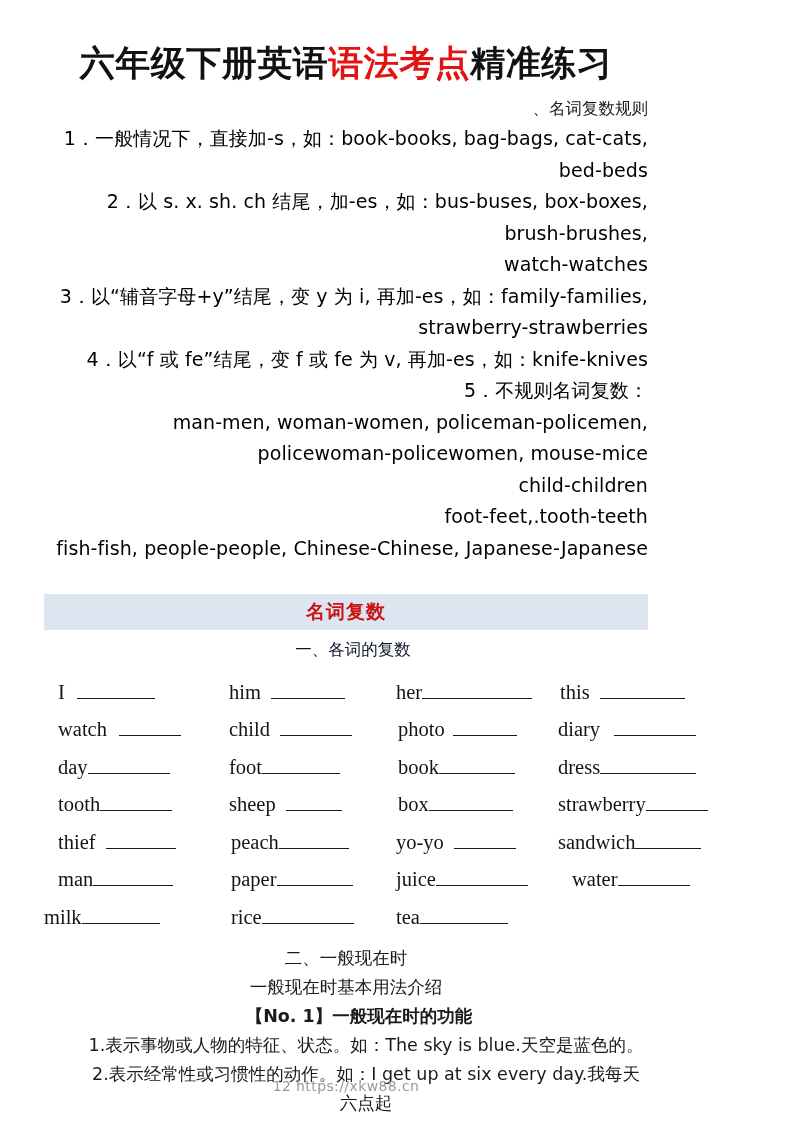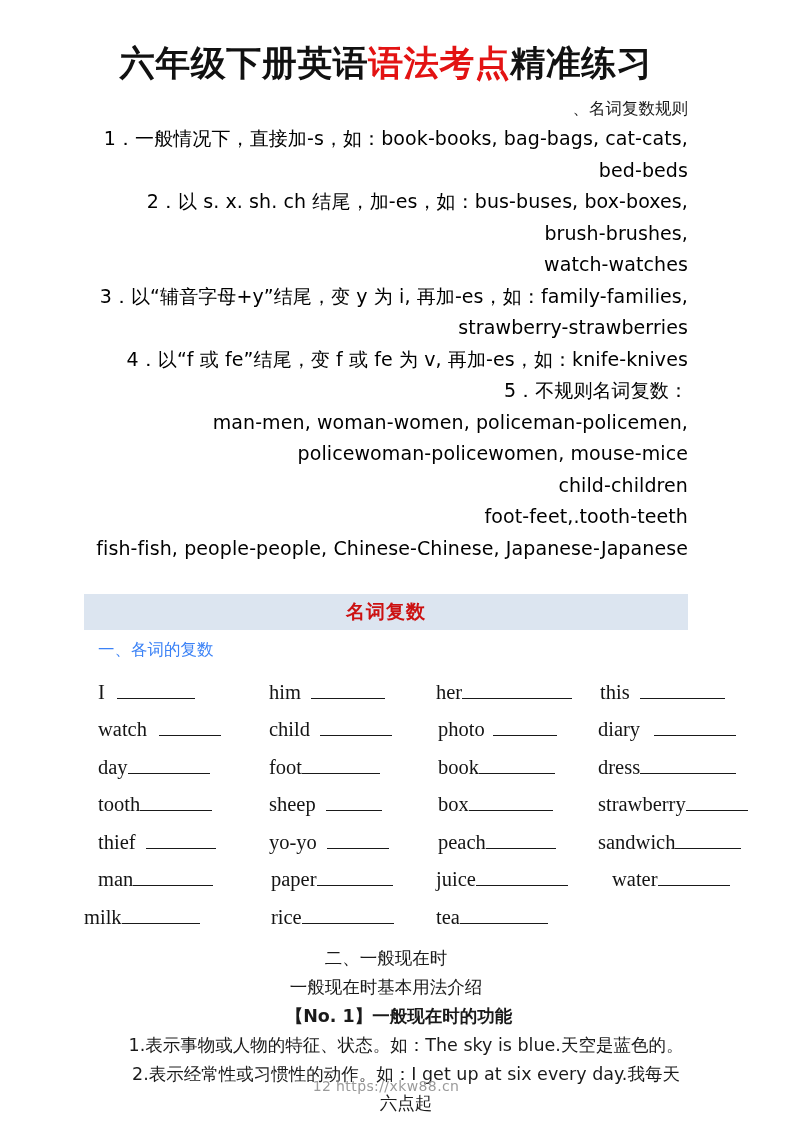--- a/index.html
+++ b/index.html
@@ -14,21 +14,20 @@
     font-family: "DejaVu Sans", "Liberation Sans", sans-serif;
     color: #1a1a1a;
     overflow: hidden;
   }
   .page {
     position: relative;
     width: 692px;
     height: 1122px;
     box-sizing: border-box;
     padding: 0 44px;
-    margin-left: 40px;
   }
 
   
   .doc-title {
     margin: 0;
     padding-top: 42px;
     text-align: center;
     font-family: "DejaVu Sans", "Liberation Sans", sans-serif;
     font-size: 35px;
     font-weight: bold;
@@ -74,21 +73,22 @@
     font-size: 19px;
     font-weight: bold;
     letter-spacing: 1px;
   }
 
   
   .ex-heading {
     font-size: 16.5px;
     line-height: 1.6;
     margin: 7px 0 0 14px;
-    color: #3b82f6;
+    color: #0f172a;
+    text-align: center;
   }
 
   .word-grid {
     margin-top: 10px;
     display: grid;
     grid-template-columns: 185px 167px 162px 1fr;
     row-gap: 0px;
     font-family: "Liberation Serif", "DejaVu Serif", serif;
   }
   .cell {
@@ -248,29 +248,29 @@
       <div class="cell col-4">
         <span class="w">strawberry</span>
         <span class="gap" style="width: 0px;"></span>
         <span class="blank" style="width: 62px;"></span>
       </div>
       <div class="cell col-1">
         <span class="w">thief</span>
         <span class="gap" style="width: 10px;"></span>
         <span class="blank" style="width: 70px;"></span>
       </div>
+      <div class="cell col-3">
+        <span class="w">peach</span>
+        <span class="gap" style="width: 0px;"></span>
+        <span class="blank" style="width: 70px;"></span>
+      </div>
       <div class="cell col-2">
         <span class="w">yo-yo</span>
         <span class="gap" style="width: 10px;"></span>
         <span class="blank" style="width: 62px;"></span>
-      </div>
-      <div class="cell col-3">
-        <span class="w">peach</span>
-        <span class="gap" style="width: 0px;"></span>
-        <span class="blank" style="width: 70px;"></span>
       </div>
       <div class="cell col-4">
         <span class="w">sandwich</span>
         <span class="gap" style="width: 0px;"></span>
         <span class="blank" style="width: 66px;"></span>
       </div>
       <div class="cell col-1">
         <span class="w">man</span>
         <span class="gap" style="width: 0px;"></span>
         <span class="blank" style="width: 80px;"></span>

